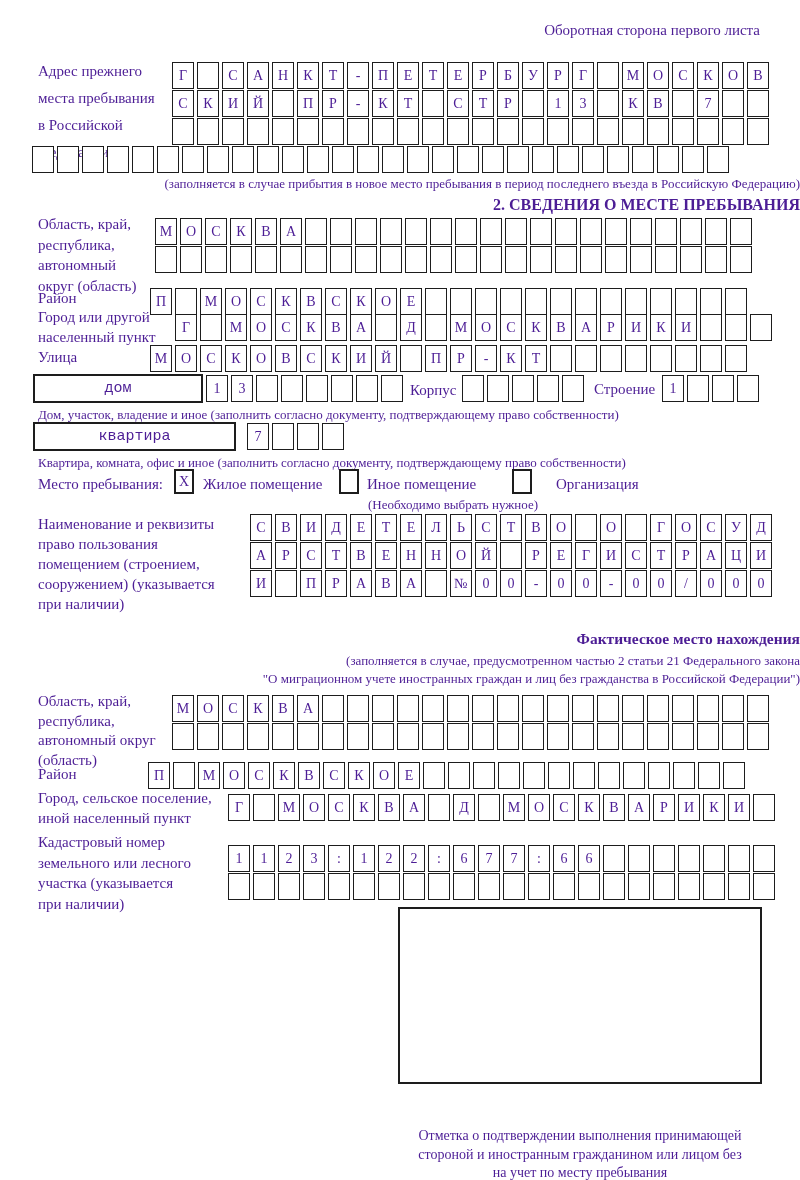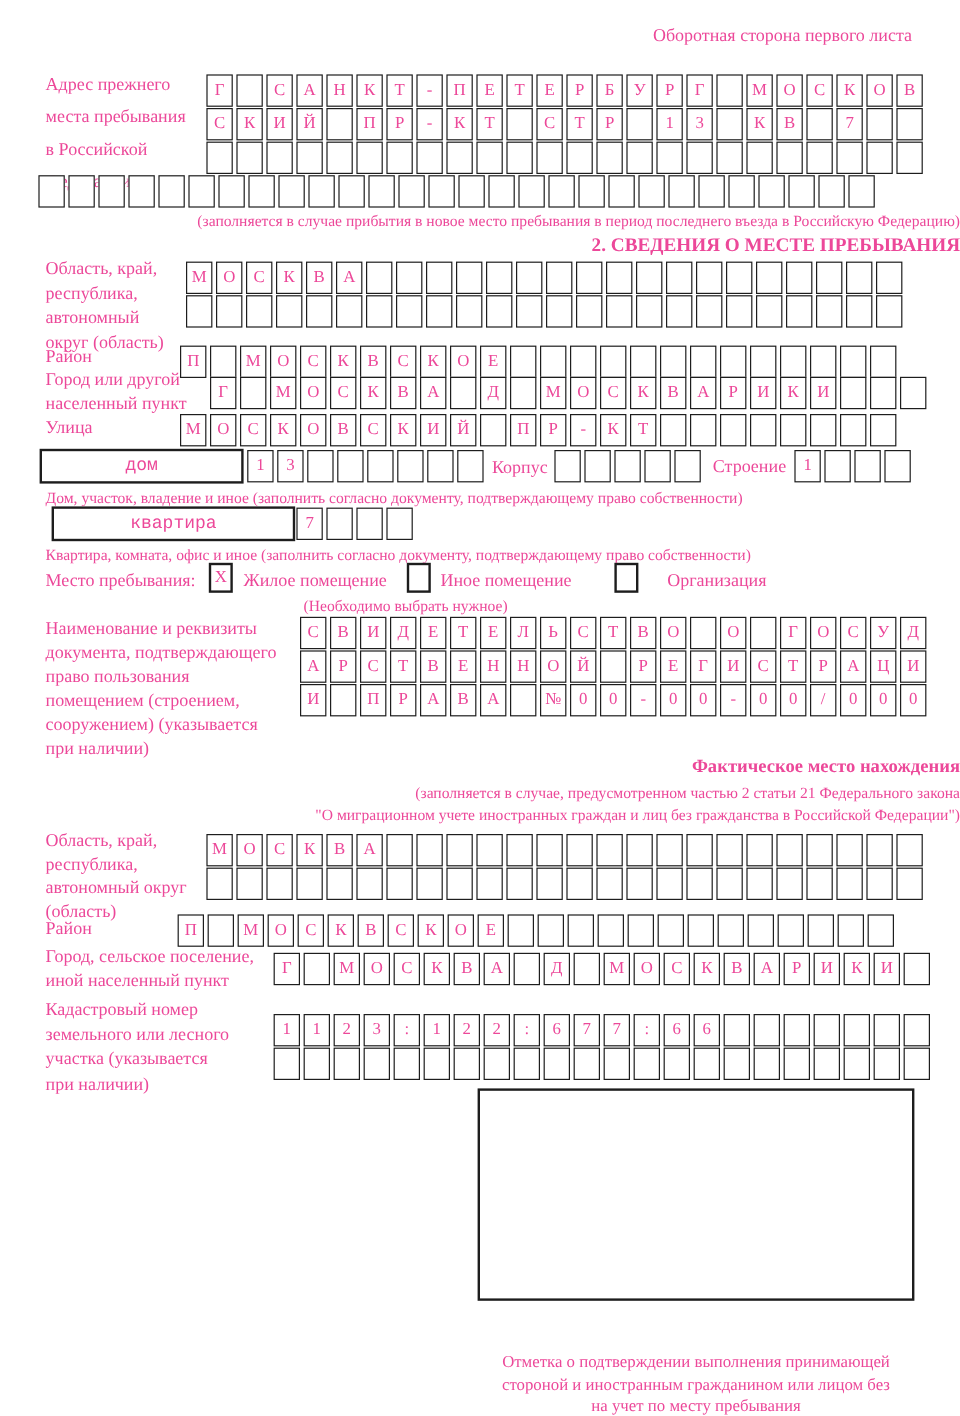--- a/index.html
+++ b/index.html
@@ -1,18 +1,18 @@
 <!DOCTYPE html>
 <html><head>
 <meta charset="utf-8">
 <style>
   html,body{margin:0;padding:0;background:#ffffff;}
   .page{
     position:relative;width:800px;height:1180px;background:#ffffff;
-    font-family:"Liberation Serif","DejaVu Serif",serif;color:#ec4899;overflow:hidden;
+    font-family:"Liberation Serif","DejaVu Serif",serif;color:#4c1d95;overflow:hidden;
   }
   .abs{position:absolute;}
   .lbl{position:absolute;font-size:15px;line-height:26px;white-space:nowrap;}
   .lline{white-space:nowrap;}
   .cap{position:absolute;font-size:13px;white-space:nowrap;}
   .center{left:0;width:800px;text-align:right;white-space:normal;}
   .cells{position:absolute;display:flex;gap:3px;}
   .cell{
     width:22px;height:27px;box-sizing:border-box;border:1.5px solid #1d1d1d;
     display:flex;align-items:center;justify-content:center;
@@ -322,41 +322,40 @@
     </div>
   <div class="lbl" style="left:594px;top:376px;">Строение</div>
   <div class="cells" style="left:662px;top:375px;">
       <div class="cell">1</div>
       <div class="cell"></div>
       <div class="cell"></div>
       <div class="cell"></div>
     </div>
   <div class="cap" style="left:38px;top:407px;">Дом, участок, владение и иное (заполнить согласно документу, подтверждающему право собственности)</div>
 
-  <div class="widebox" style="left:43px;top:422px;width:203px;height:29px;text-align:center;">квартира</div>
+  <div class="widebox" style="left:33px;top:422px;width:203px;height:29px;text-align:center;">квартира</div>
   <div class="cells" style="left:247px;top:423px;">
       <div class="cell">7</div>
       <div class="cell"></div>
       <div class="cell"></div>
       <div class="cell"></div>
     </div>
   <div class="cap" style="left:38px;top:455px;">Квартира, комната, офис и иное (заполнить согласно документу, подтверждающему право собственности)</div>
 
   <div class="lbl" style="left:38px;top:471px;">Место пребывания:</div>
   <div class="chk" style="left:174px;top:469px;">X</div>
   <div class="lbl" style="left:203px;top:471px;">Жилое помещение</div>
   <div class="chk" style="left:339px;top:469px;"></div>
   <div class="lbl" style="left:367px;top:471px;">Иное помещение</div>
   <div class="chk" style="left:512px;top:469px;"></div>
   <div class="lbl" style="left:556px;top:471px;">Организация</div>
-  <div class="cap" style="left:138px;top:497px;width:400px;text-align:center;">(Необходимо выбрать нужное)</div>
+  <div class="cap" style="left:138px;top:497px;width:400px;text-align:right;">(Необходимо выбрать нужное)</div>
 
   <div class="lbl" style="left:38px;top:514px;line-height:20px;">
       <div class="lline">Наименование и реквизиты</div>
-      <div class="lline">документа, подтверждающего</div>
       <div class="lline">право пользования</div>
       <div class="lline">помещением (строением,</div>
       <div class="lline">сооружением) (указывается</div>
       <div class="lline">при наличии)</div>
     </div>
   <div class="cells" style="left:250px;top:514px;">
       <div class="cell">С</div>
       <div class="cell">В</div>
       <div class="cell">И</div>
       <div class="cell">Д</div>

